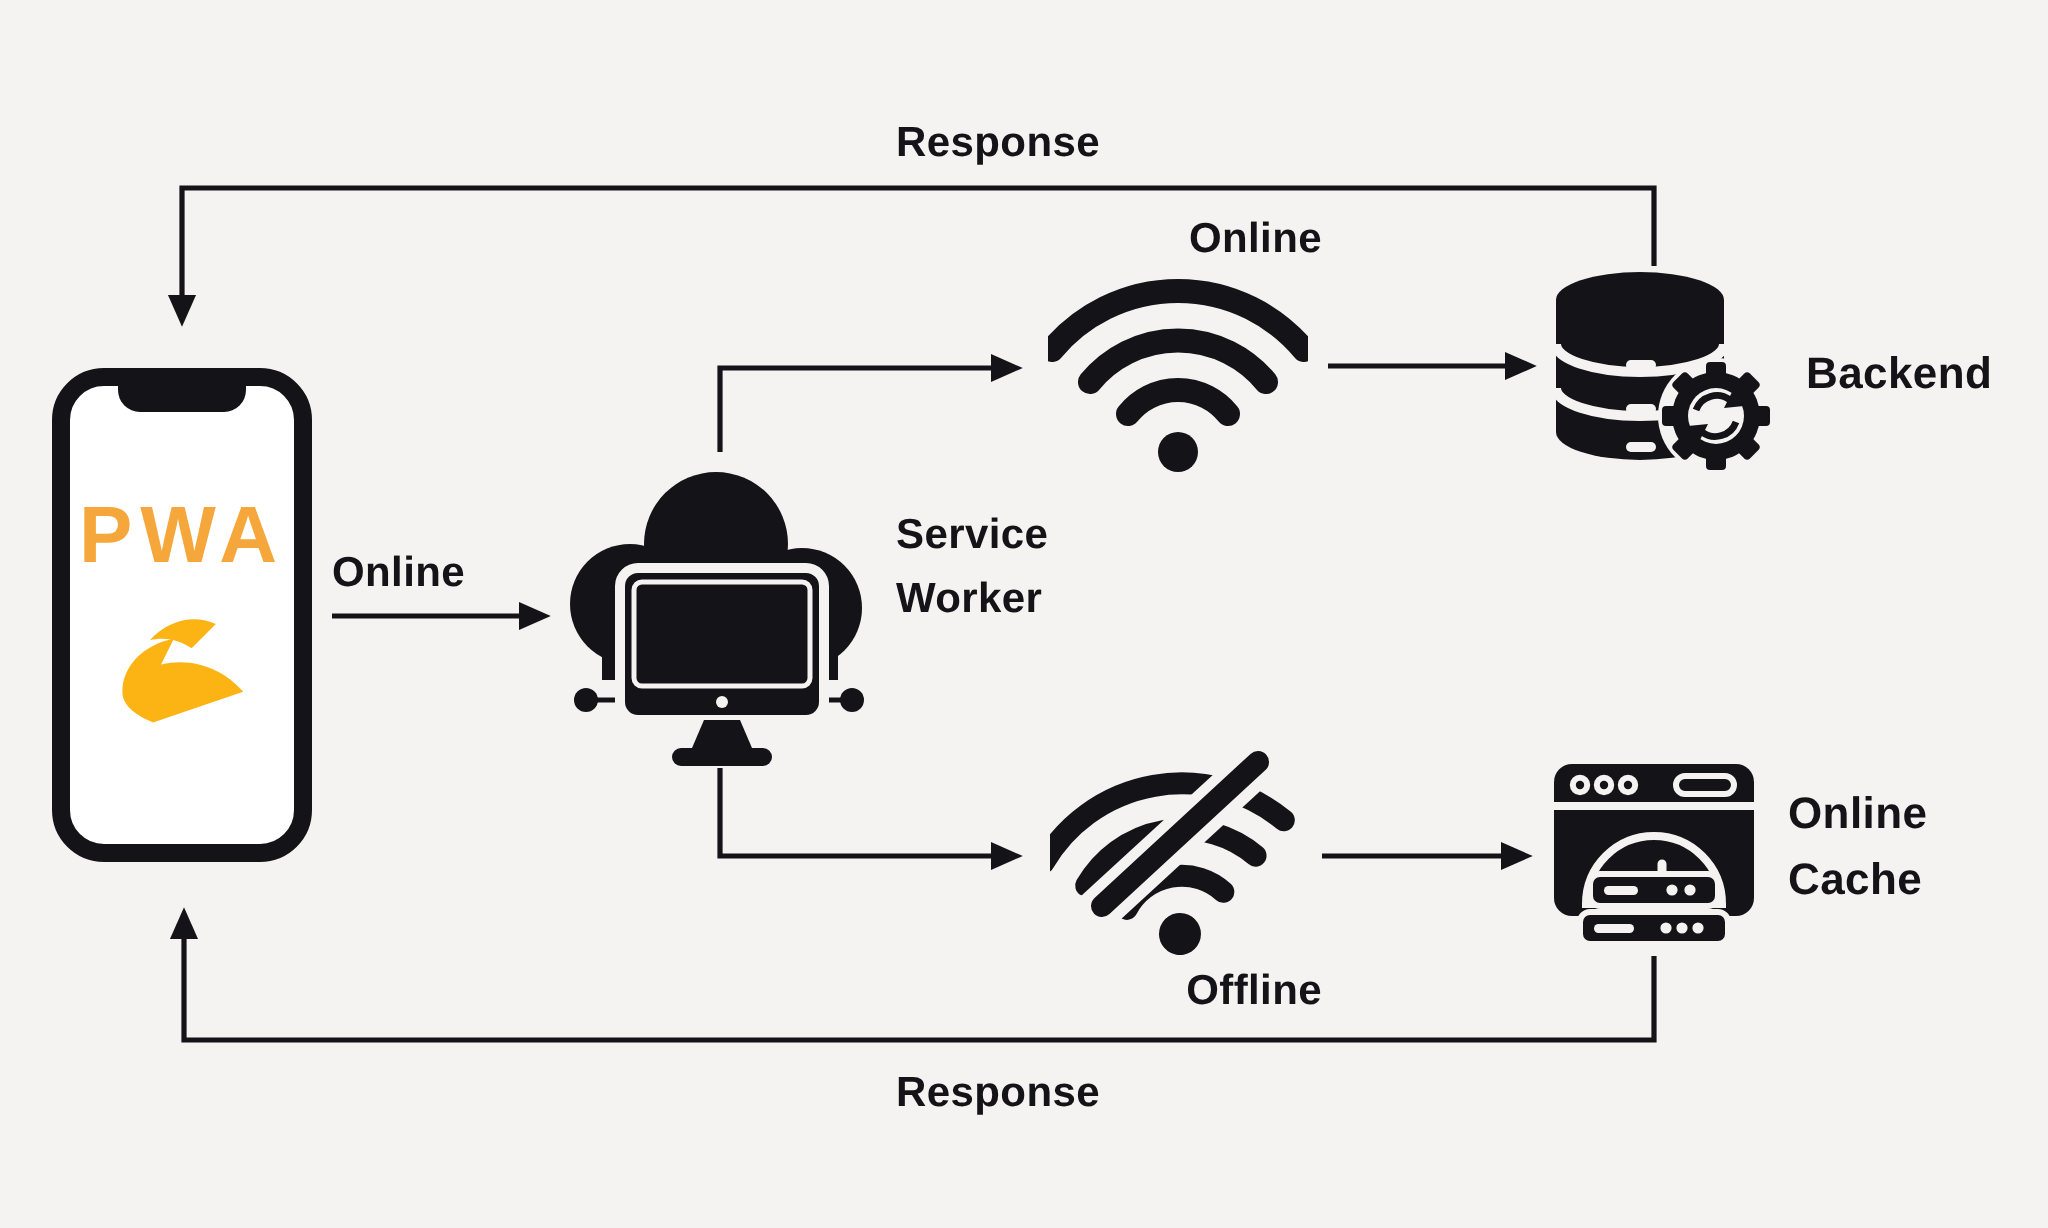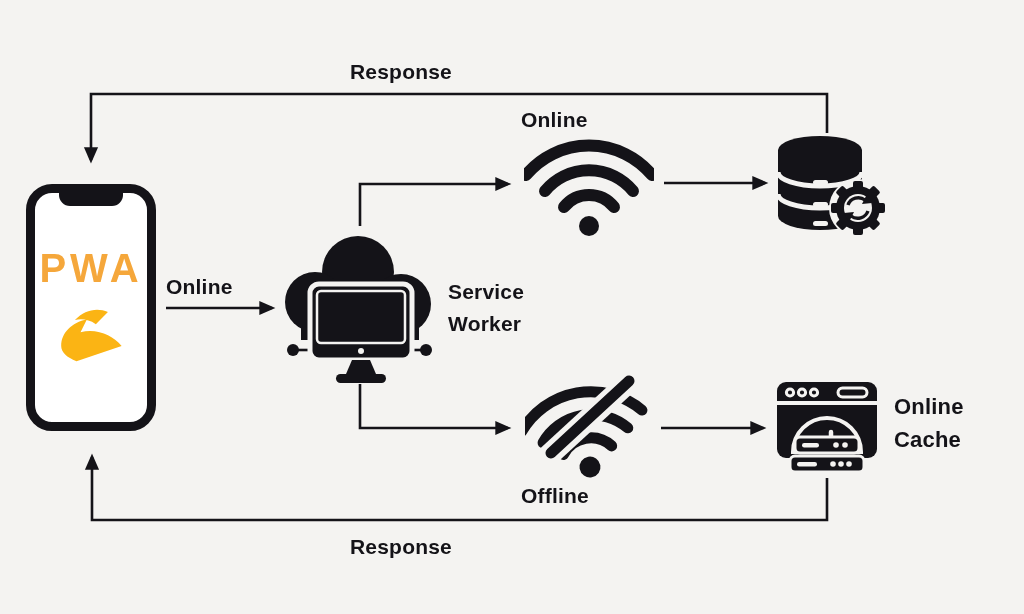--- a/index.html
+++ b/index.html
@@ -5,21 +5,21 @@
   html,body{margin:0;padding:0;}
   body{font-family:"Liberation Sans",sans-serif;}
   #canvas{
     position:relative;width:1024px;height:614px;overflow:hidden;
     background:#f4f3f1;color:#141318;
   }
   .lbl{
     position:absolute;font-weight:700;font-size:21px;color:#141318;
     letter-spacing:.2px;line-height:1.5;
   }
-  .center{text-align:left;}
+  .center{text-align:right;}
   svg{display:block;}
   .icon{position:absolute;}
   
   .phone{
     position:absolute;left:26px;top:184px;width:130px;height:247px;
     border:9px solid #141318;border-radius:26px;background:#ffffff;
     box-sizing:border-box;display:flex;flex-direction:column;align-items:center;
   }
   .notch{
     position:absolute;top:-2px;left:50%;transform:translateX(-50%);
@@ -184,19 +184,20 @@
       <circle cx="68" cy="65" r="2.8"></circle>
       <rect x="20" y="82" width="20" height="4.5" rx="2.2"></rect>
       <circle cx="56" cy="84" r="2.8"></circle>
       <circle cx="64" cy="84" r="2.8"></circle>
       <circle cx="72" cy="84" r="2.8"></circle>
     </g>
   </svg>
 
   <div class="lbl center" style="left:350px;top:56px;width:200px">Response</div>
   <div class="lbl" style="left:166px;top:271px">Online</div>
-  <div class="lbl" style="left:448px;top:276px;width:110px">Service Worker</div>
+  <div class="lbl" style="left:448px;top:252px;width:110px">Service Worker</div>
   <div class="lbl center" style="left:521px;top:480px;width:140px">Offline</div>
   <div class="lbl center" style="left:521px;top:104px;width:140px">Online</div>
+  <div class="lbl" style="left:903px;top:170px;font-size:22px">Backend</div>
   <div class="lbl" style="left:894px;top:390px;width:100px;font-size:22px">Online Cache</div>
   <div class="lbl center" style="left:350px;top:531px;width:200px">Response</div>
 
 </div>
 
 </body></html>

